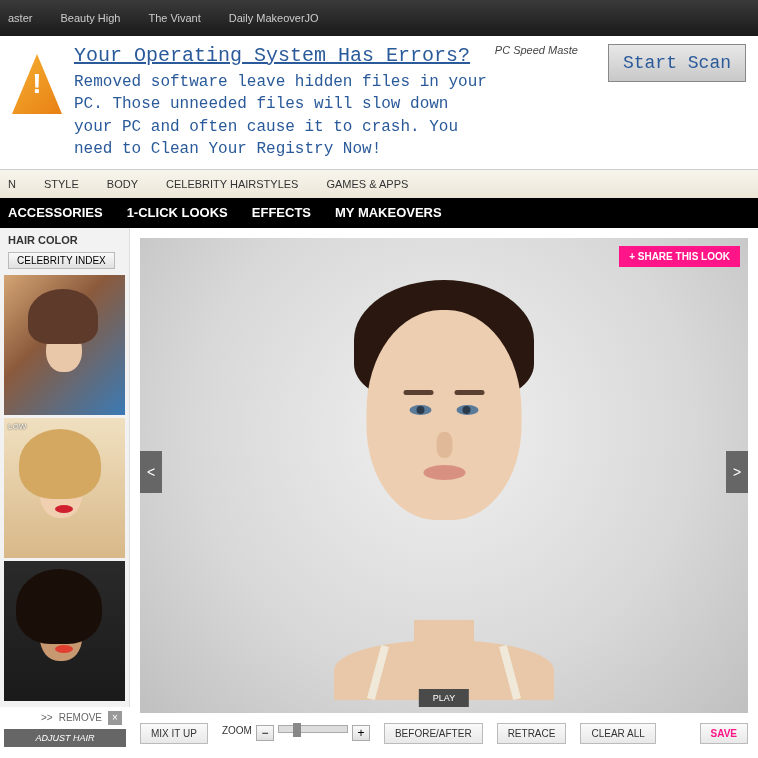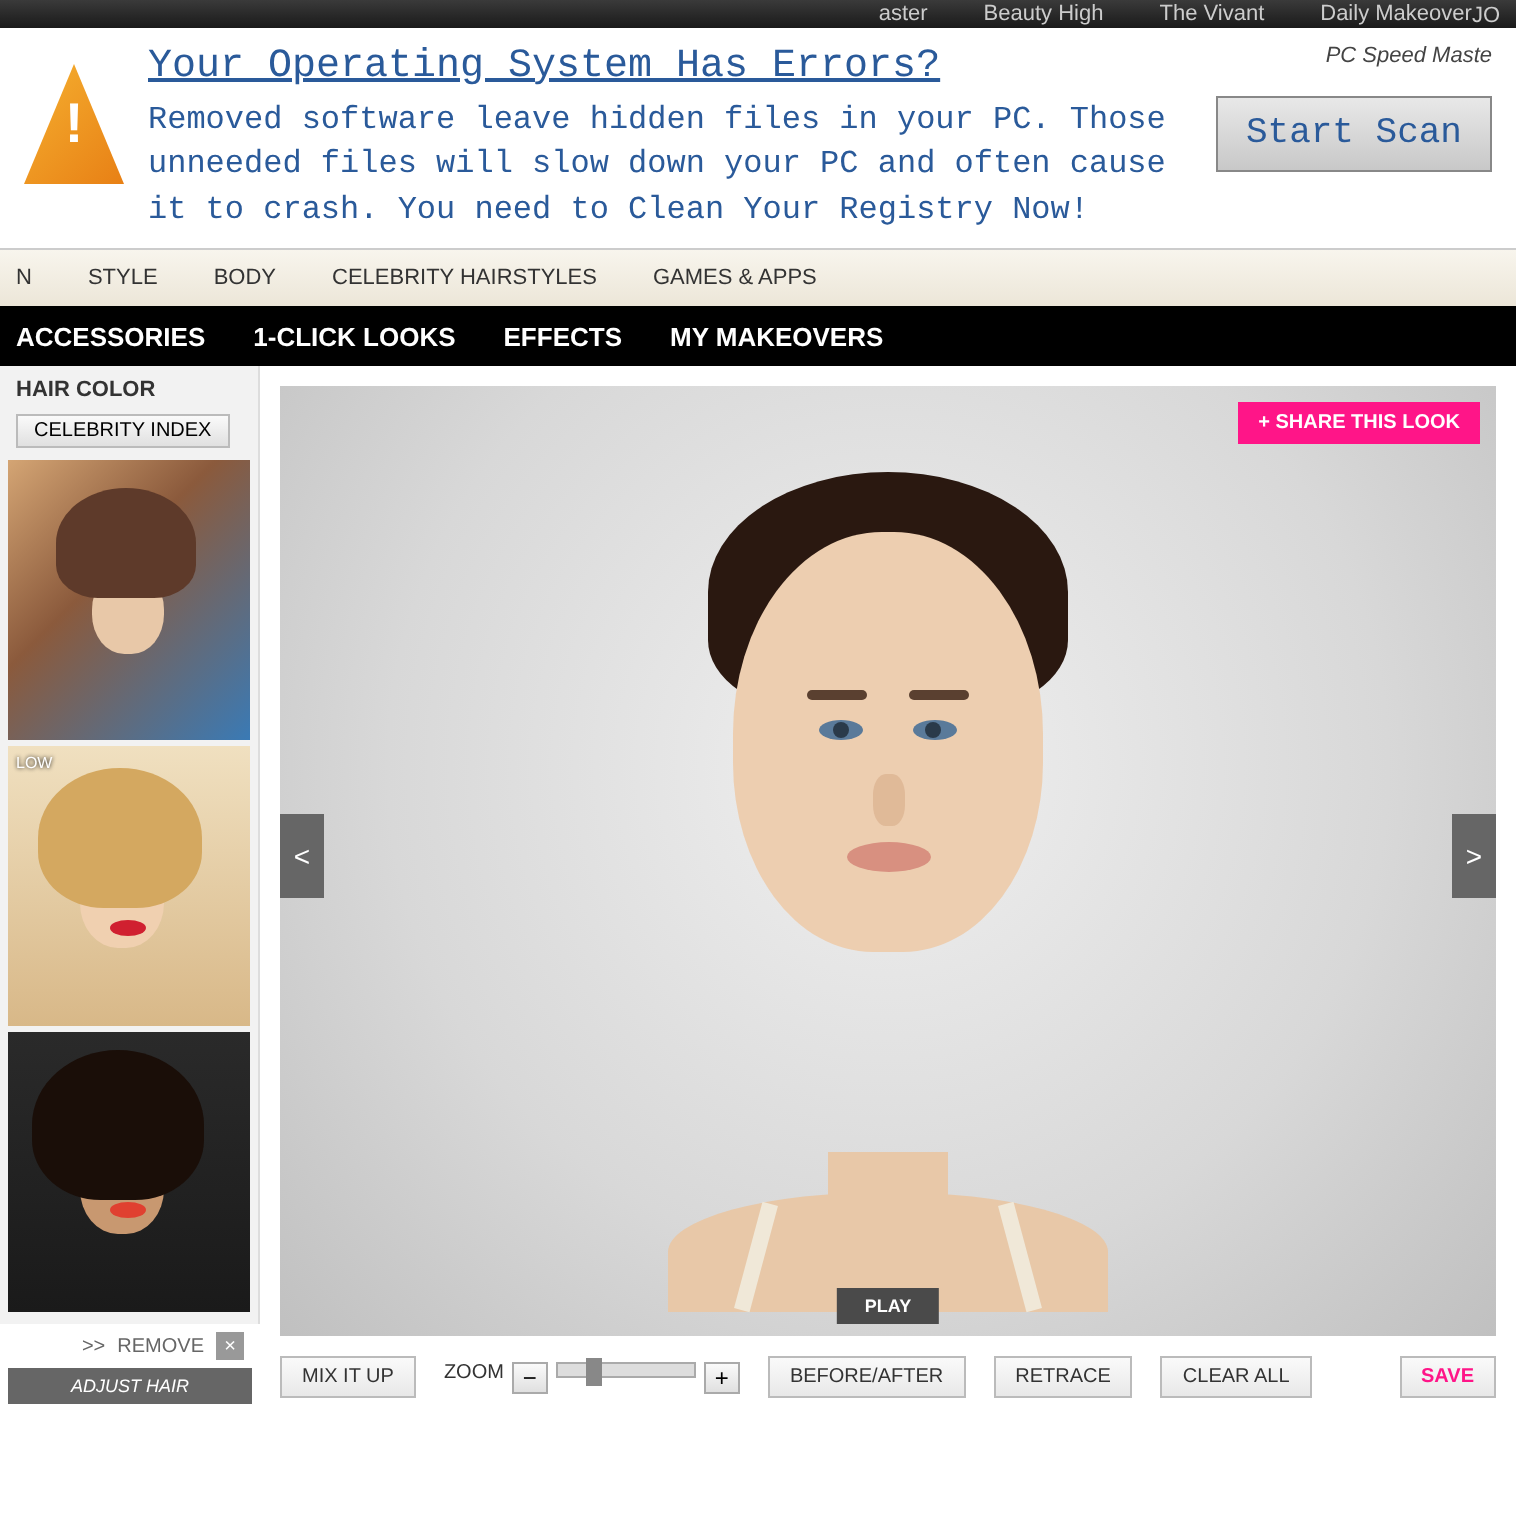--- a/index.html
+++ b/index.html
@@ -1,25 +1,25 @@
 <!DOCTYPE html>
 <html><head>
 <meta charset="utf-8">
 <style>
 *{margin:0;padding:0;box-sizing:border-box}
 body{font-family:Arial,Helvetica,sans-serif;font-size:12px;background:#fff;width:758px;overflow:hidden}
-.topbar{background:linear-gradient(#3a3a3a,#1a1a1a);height:14px;display:flex;align-items:center;padding:0 8px;justify-content:flex-end}
+.topbar{background:linear-gradient(#3a3a3a,#1a1a1a);height:36px;display:flex;align-items:center;padding:0 8px;justify-content:flex-start}
 .topbar-left{display:flex;gap:28px}
 .topbar-left span,.topbar-right span{color:#ccc;font-size:11px;cursor:pointer}
 .ad-banner{background:#fff;border-bottom:1px solid #ccc;display:flex;align-items:flex-start;padding:8px 12px;position:relative}
 .ad-warning-visible{width:50px;height:60px;background:linear-gradient(135deg,#f5b030,#e88015);clip-path:polygon(50% 0,100% 100%,0 100%);display:flex;align-items:center;justify-content:center;color:#fff;font-size:28px;font-weight:bold;margin-right:12px;position:relative;top:10px}
 .ad-content{flex:1}
 .ad-title{color:#2a5a9a;font-family:"Courier New",monospace;font-size:20px;text-decoration:underline;text-decoration-color:#2a5a9a;margin-bottom:4px}
 .ad-body{color:#2a5a9a;font-family:"Courier New",monospace;font-size:16px;line-height:1.4}
-.ad-right{display:flex;flex-direction:column;align-items:flex-end;gap:14px}
+.ad-right{display:flex;flex-direction:row;gap:30px}
 .ad-brand{font-style:italic;font-size:11px;color:#444}
 .ad-button{background:linear-gradient(#e8e8e8,#c8c8c8);border:1px solid #888;color:#2a5a9a;font-family:"Courier New",monospace;font-size:18px;padding:8px 14px;cursor:pointer}
 .nav1{background:linear-gradient(#f8f5ed,#ece6d8);height:28px;display:flex;align-items:center;padding:0 8px;gap:28px;font-size:11px;color:#333}
 .nav1 span{cursor:pointer}
 .nav2{background:#000;height:30px;display:flex;align-items:center;padding:0 8px;gap:24px;color:#fff;font-size:13px;font-weight:bold}
 .nav2 span{cursor:pointer}
 .main{display:flex;background:#fff}
 .sidebar{width:130px;background:#f2f2f2;padding:6px 4px;border-right:1px solid #ddd}
 .sidebar-title{font-size:11px;font-weight:bold;color:#333;margin-bottom:6px;padding-left:4px}
 .celeb-index{background:linear-gradient(#fafafa,#e0e0e0);border:1px solid #bbb;font-size:10px;padding:2px 8px;margin:0 4px 6px;display:inline-block;cursor:pointer}
@@ -59,21 +59,21 @@
 .model-hair::before{content:"";position:absolute;left:50%;top:70%;width:2px;height:40px;background:#1a0e08}
 .model-eye{position:absolute;top:45%;width:22px;height:10px;background:#5a7a9a;border-radius:50%}
 .model-eye.l{left:28%}
 .model-eye.r{right:28%}
 .model-eye::before{content:"";position:absolute;left:30%;top:10%;width:8px;height:8px;background:#2a3a4a;border-radius:50%}
 .model-brow{position:absolute;top:38%;width:30px;height:5px;background:#5a4030;border-radius:3px}
 .model-brow.l{left:24%}
 .model-brow.r{right:24%}
 .model-nose{position:absolute;left:50%;transform:translateX(-50%);top:58%;width:16px;height:26px;background:rgba(200,150,110,.35);border-radius:40%}
 .model-lips{position:absolute;left:50%;transform:translateX(-50%);top:74%;width:42px;height:15px;background:#d89080;border-radius:50%}
-.play-btn{position:absolute;bottom:6px;left:50%;transform:translateX(-50%);background:#4a4a4a;color:#fff;font-size:9px;font-weight:bold;padding:4px 14px;cursor:pointer;z-index:5}
+.play-btn{position:absolute;bottom:6px;left:50%;transform:translateX(-50%);background:#4a4a4a;color:#fff;font-size:9px;font-weight:normal;padding:4px 14px;cursor:pointer;z-index:5}
 .toolbar{display:flex;align-items:center;gap:14px;padding:10px 0 0;font-size:10px}
 .tb-btn{background:linear-gradient(#fafafa,#e8e8e8);border:1px solid #bbb;padding:4px 10px;font-size:10px;cursor:pointer;color:#333}
 .zoom-group{display:flex;align-items:flex-start;gap:4px}
 .zoom-label{font-size:10px;color:#333}
 .zoom-btn{width:18px;height:16px;background:linear-gradient(#fafafa,#e0e0e0);border:1px solid #aaa;display:flex;align-items:center;justify-content:center;font-size:12px;cursor:pointer}
 .zoom-slider{width:70px;height:8px;background:#ddd;position:relative;border:1px solid #aaa}
 .zoom-thumb{position:absolute;left:20%;top:-3px;width:8px;height:14px;background:#888;cursor:pointer}
 .save-btn{color:#ff1588;font-weight:bold;margin-left:auto}
 </style>
 </head>

